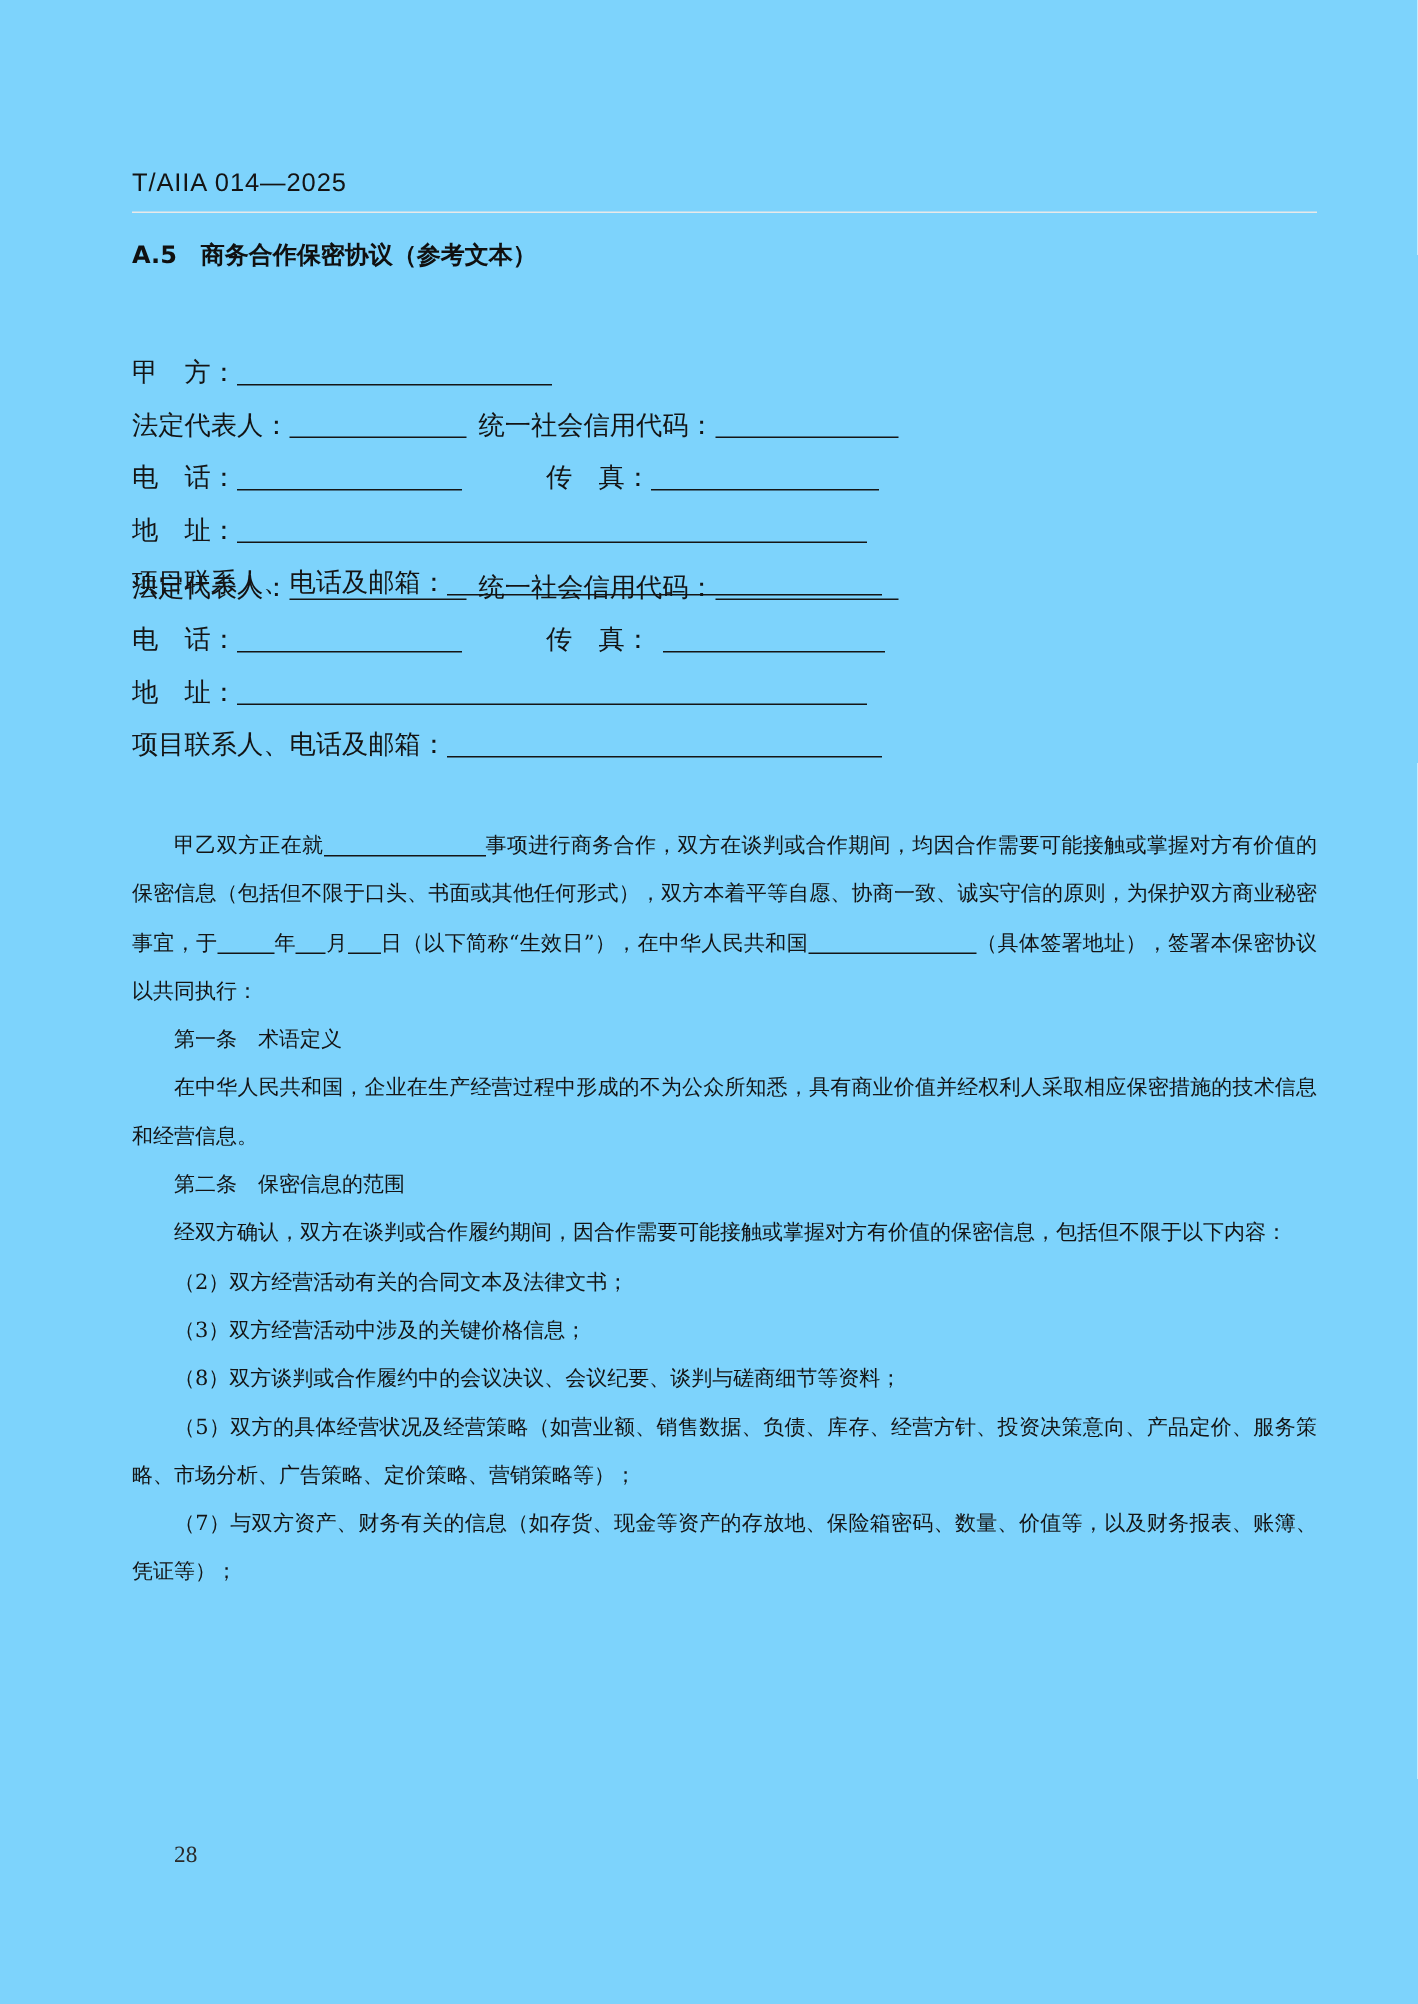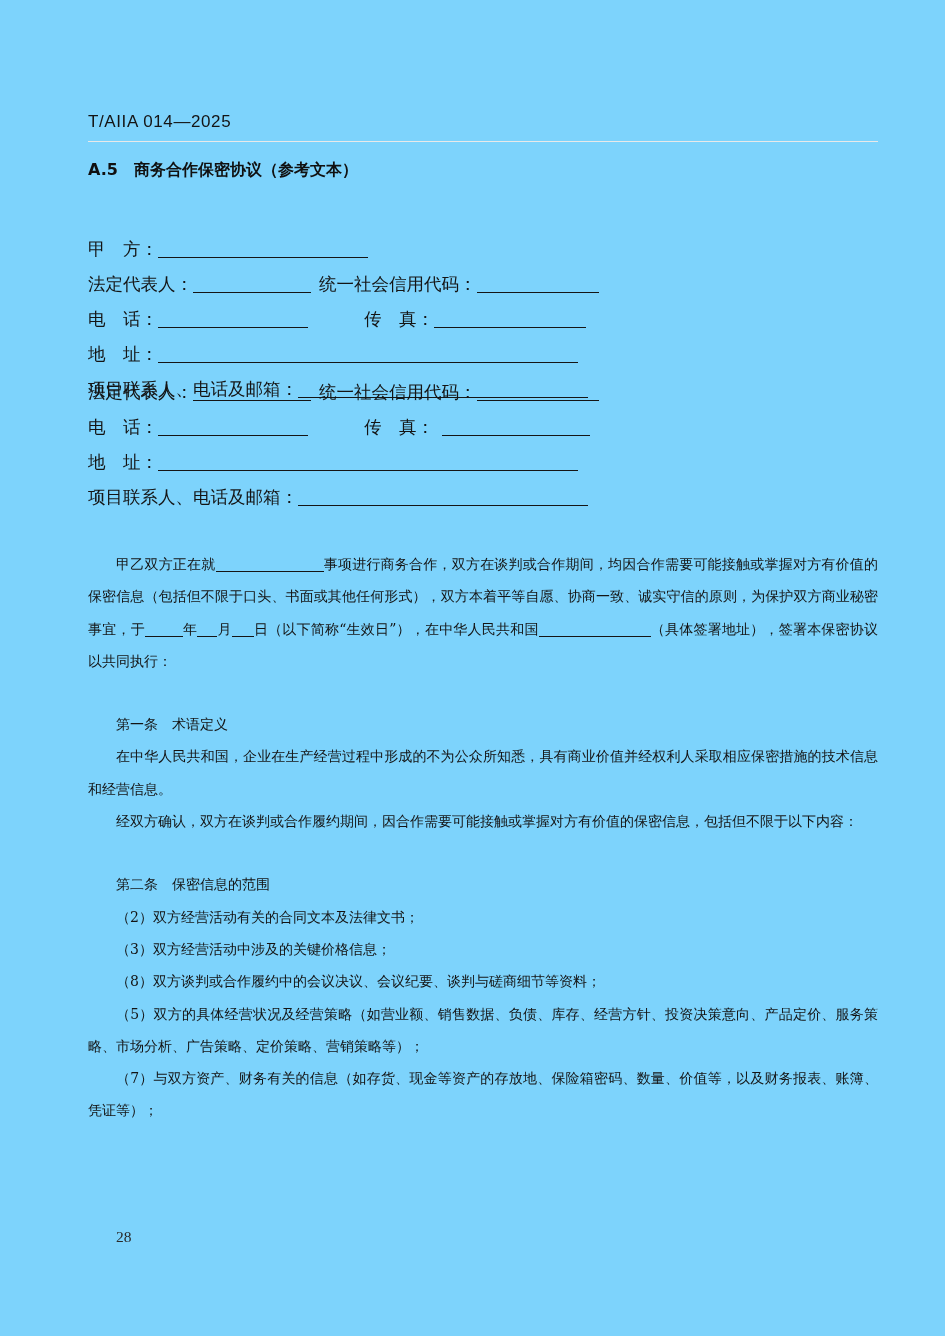--- a/index.html
+++ b/index.html
@@ -92,21 +92,21 @@
   .para {
     font-size: 14px;
     line-height: 32.3px;
     color: #141414;
     text-align: justify;
     text-justify: inter-ideograph;
     margin: 0;
     font-family: "DejaVu Serif", "Liberation Serif", serif;
   }
   .para.indent { text-indent: 2em; }
-  .para.article { text-indent: 2em; margin-top: 31px; }
+  .para.article { text-indent: 2em; }
   .inline-blank {
     display: inline-block;
     border-bottom: 1.6px solid #151515;
     vertical-align: -3px;
     height: 13px;
   }
   .b-wide  { width: 108px; }
   .b-mid   { width: 112px; }
   .b-year  { width: 38px; }
   .b-mo    { width: 20px; }
@@ -170,22 +170,22 @@
     </div>
   </div>
 
   <div class="body-text">
 
     <p class="para indent"><span>甲乙双方正在就</span><span class="inline-blank b-wide"></span><span>事项进行商务合作，双方在谈判或合作期间，均因合作需要可能接触或掌握对方有价值的保密信息（包括但不限于口头、书面或其他任何形式），双方本着平等自愿、协商一致、诚实守信的原则，为保护双方商业秘密事宜，于</span><span class="inline-blank b-year"></span><span>年</span><span class="inline-blank b-mo"></span><span>月</span><span class="inline-blank b-day"></span><span>日（以下简称“生效日”），在中华人民共和国</span><span class="inline-blank b-mid"></span><span>（具体签署地址），签署本保密协议以共同执行：</span></p>
 
     <p class="para article">第一条　术语定义</p>
     <p class="para indent">在中华人民共和国，企业在生产经营过程中形成的不为公众所知悉，具有商业价值并经权利人采取相应保密措施的技术信息和经营信息。</p>
 
+    <p class="para article">第二条　保密信息的范围</p>
     <p class="para indent">经双方确认，双方在谈判或合作履约期间，因合作需要可能接触或掌握对方有价值的保密信息，包括但不限于以下内容：</p>
-    <p class="para article">第二条　保密信息的范围</p>
 
     <p class="para indent">（2）双方经营活动有关的合同文本及法律文书；</p>
     <p class="para indent">（3）双方经营活动中涉及的关键价格信息；</p>
     <p class="para indent">（8）双方谈判或合作履约中的会议决议、会议纪要、谈判与磋商细节等资料；</p>
     <p class="para indent">（5）双方的具体经营状况及经营策略（如营业额、销售数据、负债、库存、经营方针、投资决策意向、产品定价、服务策略、市场分析、广告策略、定价策略、营销策略等）；</p>
     <p class="para indent">（7）与双方资产、财务有关的信息（如存货、现金等资产的存放地、保险箱密码、数量、价值等，以及财务报表、账簿、凭证等）；</p>
 
   </div>
 
   <div class="page-number">28</div>

